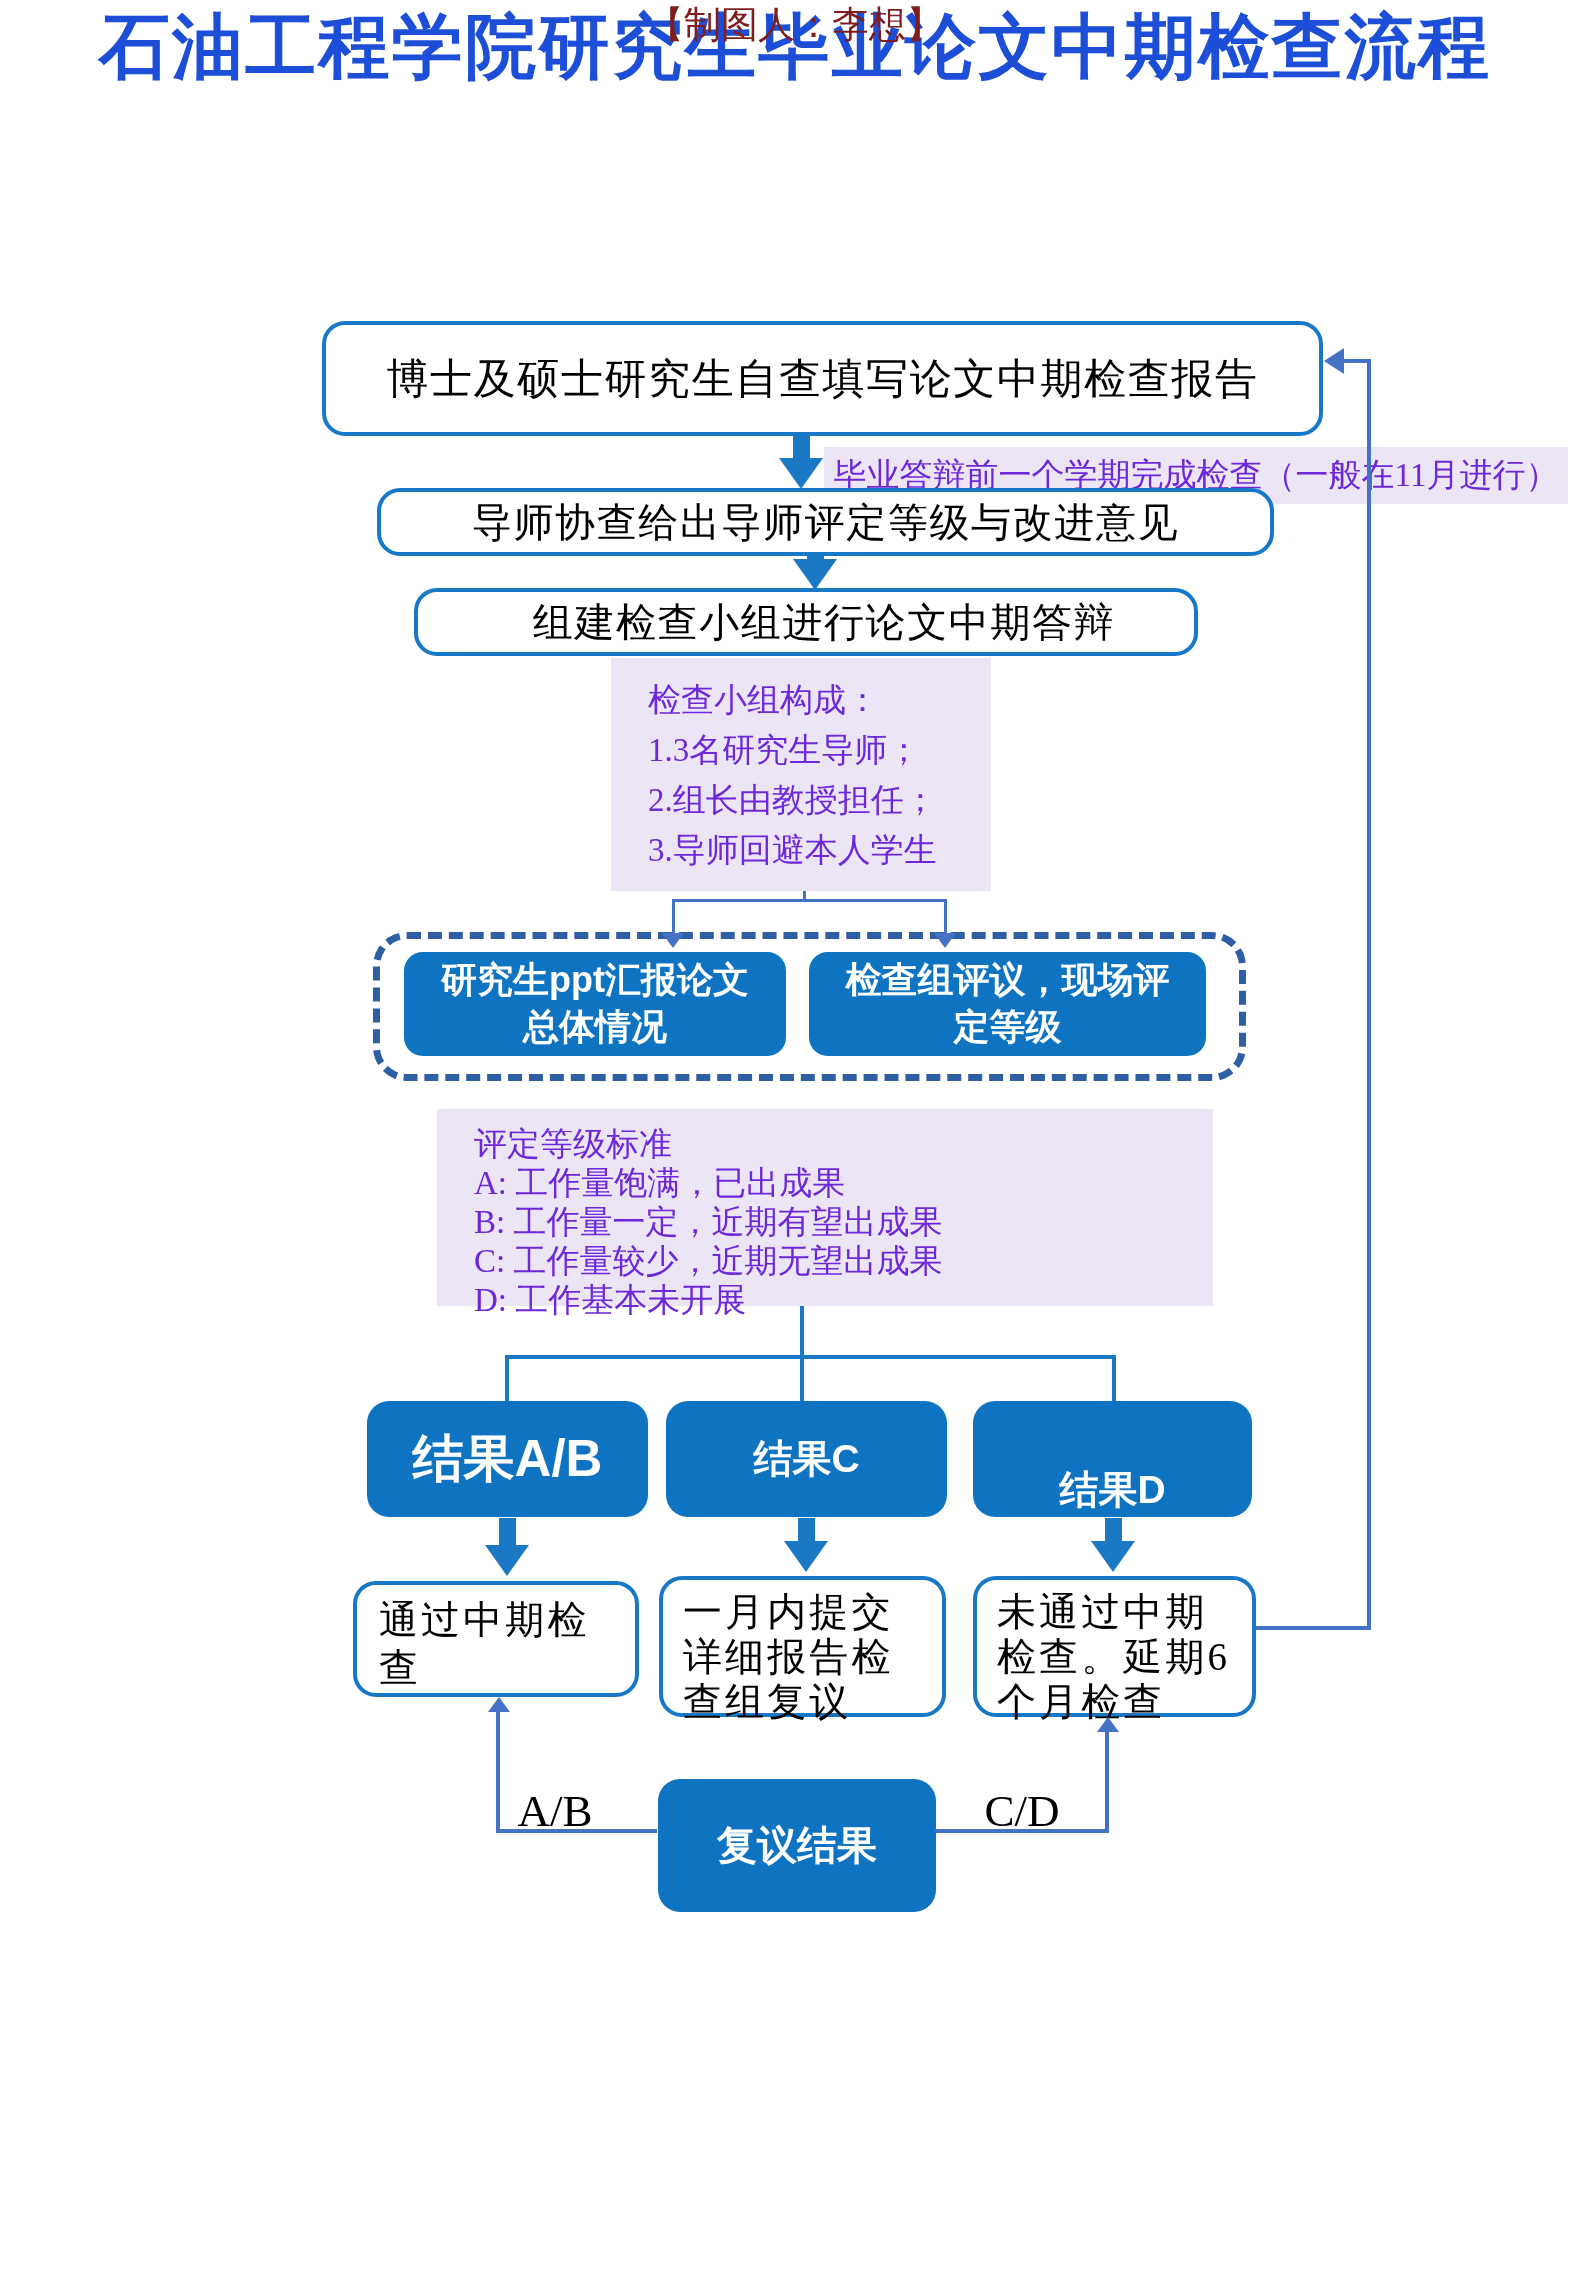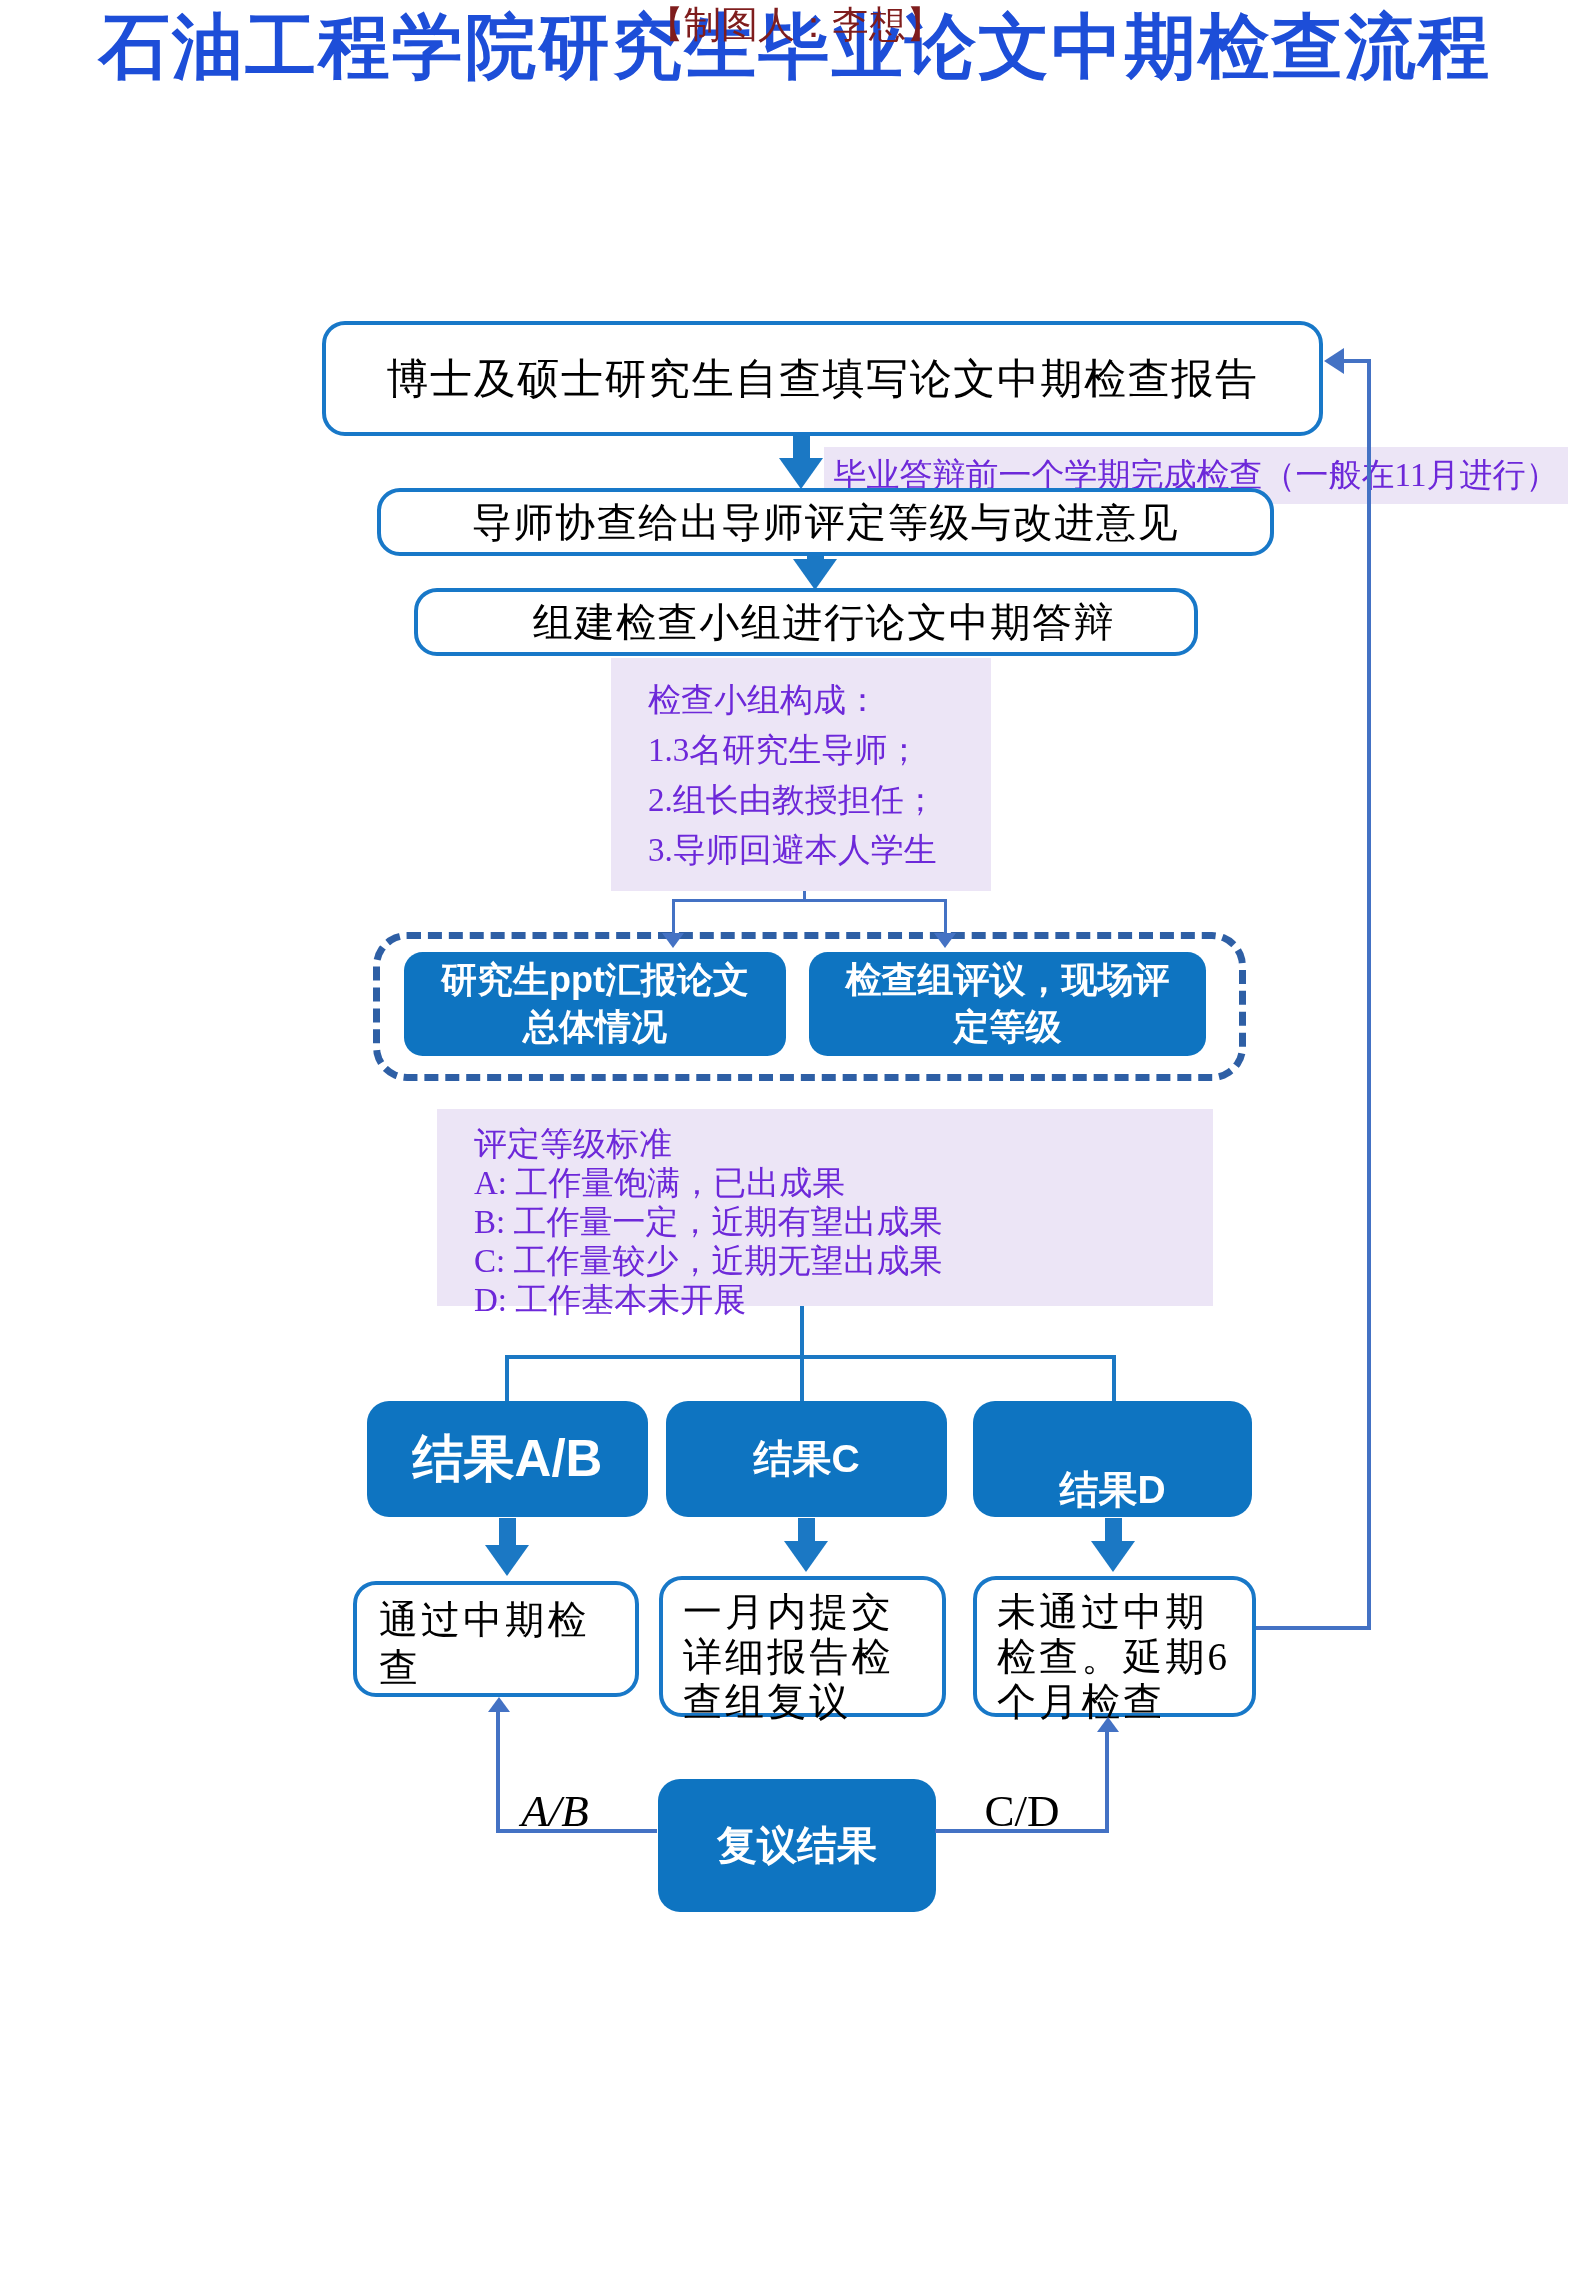--- a/index.html
+++ b/index.html
@@ -131,21 +131,21 @@
     <span>未通过中期检查。延期6个月检查</span>
   </div>
 
   <div class="abs bluebox" style="left:658px;top:1779px;width:278px;height:133px;font-size:40px;border-radius:22px;">
     <span>复议结果</span>
   </div>
 
   <div class="abs line" style="left:496px;top:1829px;width:161px;height:3.9px;"></div>
   <div class="abs line" style="left:496px;top:1711px;width:3.9px;height:121px;"></div>
   <div class="abs head-up-small" style="left:488px;top:1697px;"></div>
-  <div class="abs branch-label" style="left:507px;top:1785px;width:96px;font-style:italic;">A/B</div>
+  <div class="abs branch-label" style="left:507px;top:1785px;width:96px;">A/B</div>
 
   <div class="abs line" style="left:935px;top:1829px;width:174px;height:3.9px;"></div>
   <div class="abs line" style="left:1105px;top:1731px;width:3.9px;height:102px;"></div>
   <div class="abs head-up-small" style="left:1097px;top:1717px;"></div>
   <div class="abs branch-label" style="left:974px;top:1785px;width:96px;">C/D</div>
 
   <div class="abs line" style="left:1256px;top:1626px;width:115px;height:3.9px;"></div>
   <div class="abs line" style="left:1367px;top:359px;width:3.9px;height:1271px;"></div>
   <div class="abs line" style="left:1342px;top:359px;width:28px;height:3.9px;"></div>
   <div class="abs head-left-small" style="left:1324px;top:348px;"></div>

